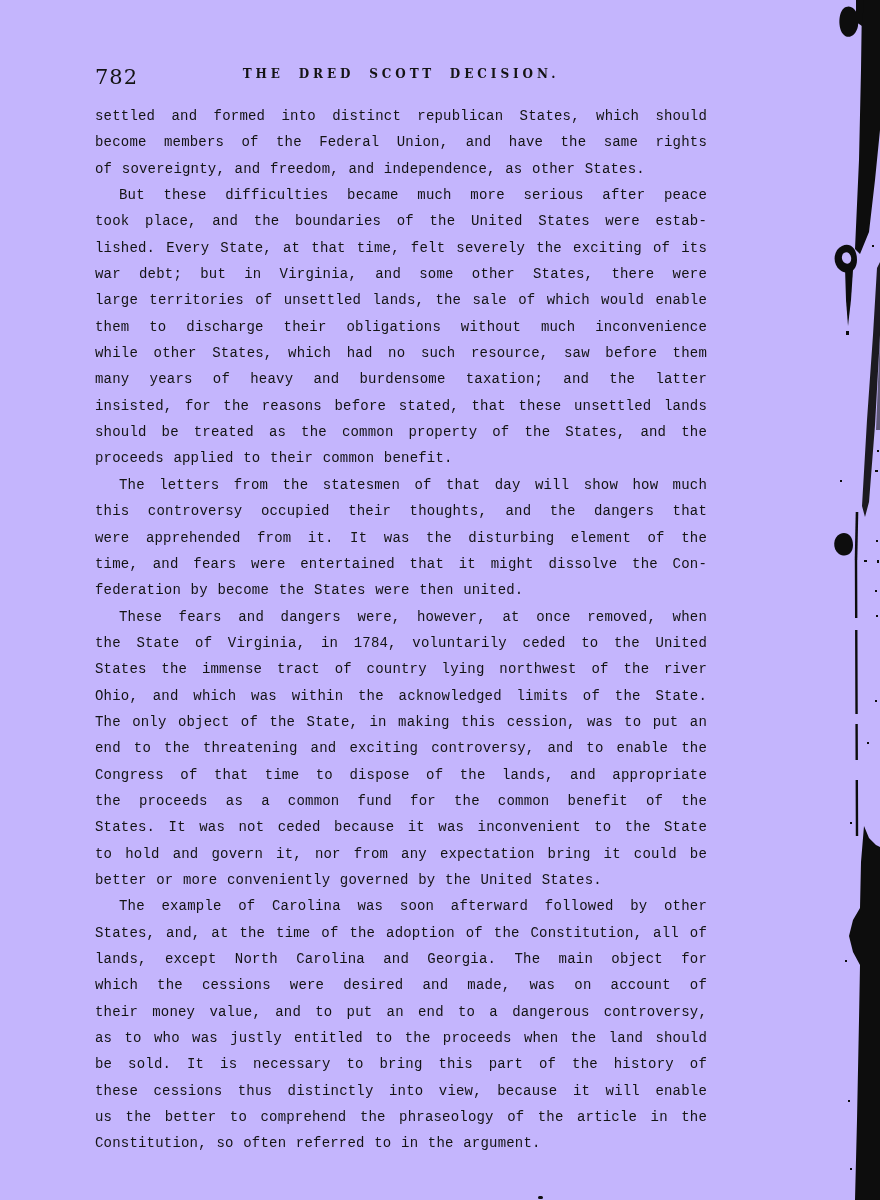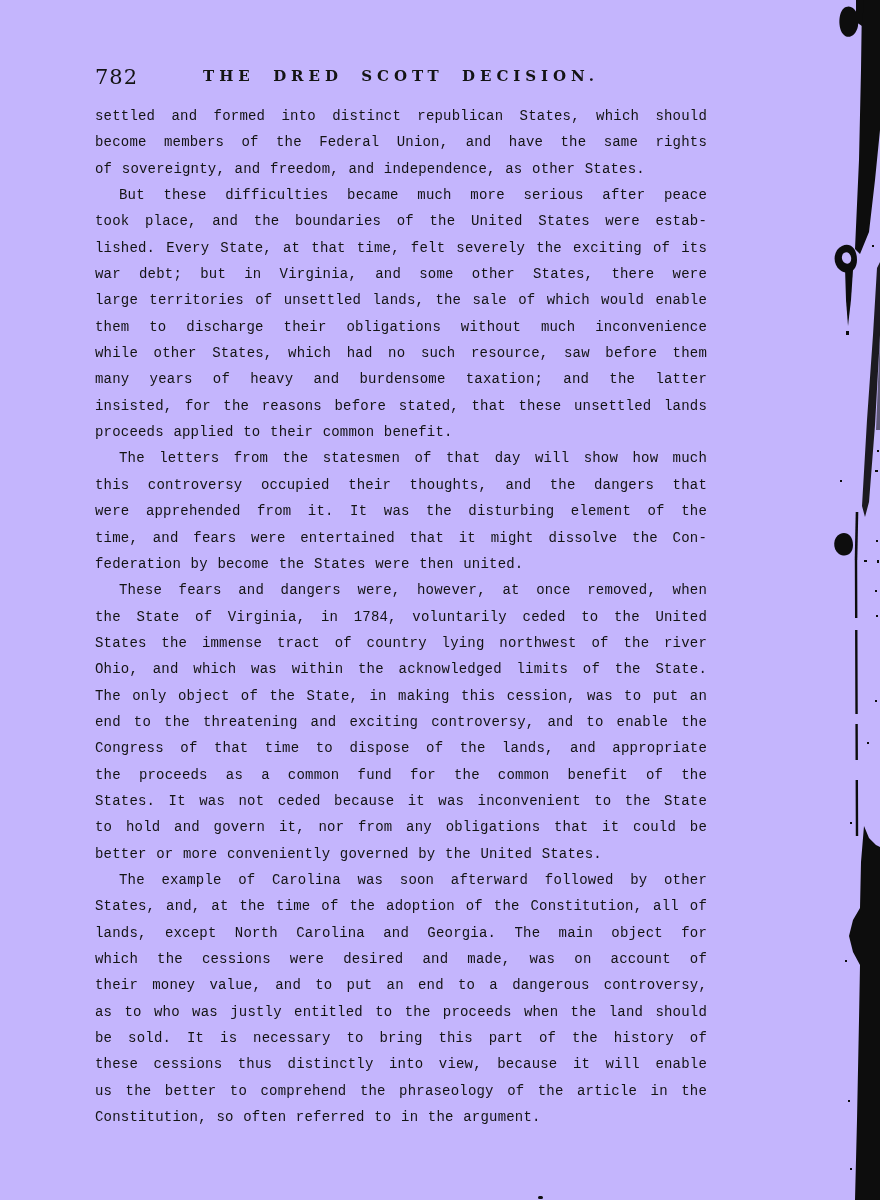--- a/index.html
+++ b/index.html
@@ -26,21 +26,21 @@
   .pagenum {
     position: absolute;
     left: 0;
     top: 2px;
     font-size: 21px;
     letter-spacing: 1px;
   }
   .running-title {
     display: block;
     text-align: center;
-    font-size: 15px;
+    font-size: 12px;
     font-weight: bold;
     letter-spacing: 0.33em;
     word-spacing: 0.55em;
     padding-top: 4px;
     white-space: nowrap;
   }
   .body-text {
     position: absolute;
     top: 103px;
     left: 95px;
@@ -90,36 +90,37 @@
       <div class="line last">of sovereignty, and freedom, and independence, as other States.</div>
       <div class="line indent">But these difficulties became much more serious after peace</div>
       <div class="line">took place, and the boundaries of the United States were estab-</div>
       <div class="line">lished.  Every State, at that time, felt severely the exciting of its</div>
       <div class="line">war debt; but in Virginia, and some other States, there were</div>
       <div class="line">large territories of unsettled lands, the sale of which would enable</div>
       <div class="line">them to discharge their obligations without much inconvenience</div>
       <div class="line">while other States, which had no such resource, saw before them</div>
       <div class="line">many years of heavy and burdensome taxation; and the latter</div>
       <div class="line">insisted, for the reasons before stated, that these unsettled lands</div>
+      <div class="line">should be treated as the common property of the States, and the</div>
       <div class="line last">proceeds applied to their common benefit.</div>
       <div class="line indent">The letters from the statesmen of that day will show how much</div>
       <div class="line">this controversy occupied their thoughts, and the dangers that</div>
       <div class="line">were apprehended from it.  It was the disturbing element of the</div>
       <div class="line">time, and fears were entertained that it might dissolve the Con-</div>
       <div class="line last">federation by become the States were then united.</div>
       <div class="line indent">These fears and dangers were, however, at once removed, when</div>
       <div class="line">the State of Virginia, in 1784, voluntarily ceded to the United</div>
       <div class="line">States the immense tract of country lying northwest of the river</div>
       <div class="line">Ohio, and which was within the acknowledged limits of the State.</div>
       <div class="line">The only object of the State, in making this cession, was to put an</div>
       <div class="line">end to the threatening and exciting controversy, and to enable the</div>
       <div class="line">Congress of that time to dispose of the lands, and appropriate</div>
       <div class="line">the proceeds as a common fund for the common benefit of the</div>
       <div class="line">States.  It was not ceded because it was inconvenient to the State</div>
-      <div class="line">to hold and govern it, nor from any obligations that it could be</div>
+      <div class="line">to hold and govern it, nor from any expectation bring it could be</div>
       <div class="line last">better or more conveniently governed by the United States.</div>
       <div class="line indent">The example of Carolina was soon afterward followed by other</div>
       <div class="line">States, and, at the time of the adoption of the Constitution, all of</div>
       <div class="line">lands, except North Carolina and Georgia.  The main object for</div>
       <div class="line">which the cessions were desired and made, was on account of</div>
       <div class="line">their money value, and to put an end to a dangerous controversy,</div>
       <div class="line">as to who was justly entitled to the proceeds when the land should</div>
       <div class="line">be sold.  It is necessary to bring this part of the history of</div>
       <div class="line">these cessions thus distinctly into view, because it will enable</div>
       <div class="line">us the better to comprehend the phraseology of the article in the</div>

